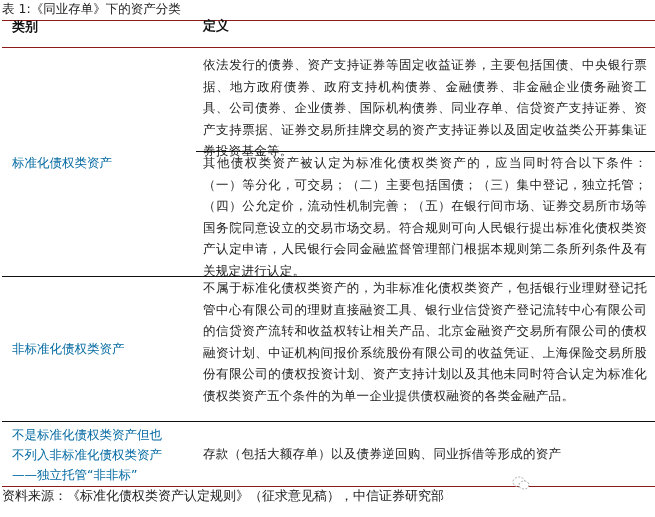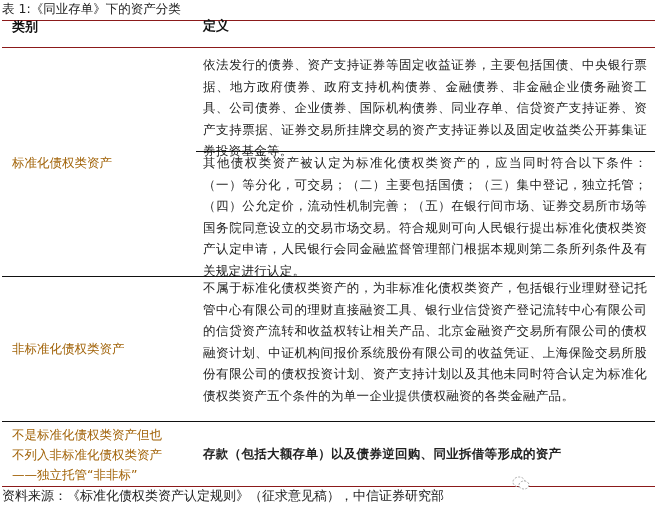--- a/index.html
+++ b/index.html
@@ -13,21 +13,21 @@
     font-size: 12.5px; line-height: 18px; color: #222;
   }
   .rule { position: absolute; left: 2px; right: 0; height: 0; }
   .rule.red { border-top: 1.5px solid #8b1a1a; }
   .rule.dark { border-top: 1.5px solid #111; }
   .hdr {
     position: absolute; font-size: 13px; font-weight: bold; color: #111;
     top: 18px; line-height: 18px;
   }
   .cat {
-    position: absolute; left: 12px; font-size: 12.5px; color: #a16207; line-height: 22px;
+    position: absolute; left: 12px; font-size: 12.5px; color: #0369a1; line-height: 22px;
   }
   .def {
     position: absolute; left: 203px; width: 444px;
     font-size: 12.5px; line-height: 21.5px; color: #222;
     text-align: justify; letter-spacing: 0.3px;
   }
   .source {
     position: absolute; left: 2px; top: 487px;
     font-size: 13px; line-height: 18px; color: #222;
   }
@@ -65,21 +65,21 @@
   <div class="cat" style="top:338px;">非标准化债权类资产</div>
   <div class="def" style="top:277px;">不属于标准化债权类资产的，为非标准化债权类资产，包括银行业理财登记托管中心有限公司的理财直接融资工具、银行业信贷资产登记流转中心有限公司的信贷资产流转和收益权转让相关产品、北京金融资产交易所有限公司的债权融资计划、中证机构间报价系统股份有限公司的收益凭证、上海保险交易所股份有限公司的债权投资计划、资产支持计划以及其他未同时符合认定为标准化债权类资产五个条件的为单一企业提供债权融资的各类金融产品。</div>
 </div>
 
 <div class="rule dark" style="top:421px;"></div>
 
 <div>
   <div class="cat" style="top:424px;font-family:Liberation Serif, serif;">不是标准化债权类资产但也</div>
   <div class="cat" style="top:444px;">不列入非标准化债权类资产</div>
   <div class="cat" style="top:464px;">——独立托管“非非标”</div>
-  <div class="def" style="top:443px;font-weight:bold;">存款（包括大额存单）以及债券逆回购、同业拆借等形成的资产</div>
+  <div class="def" style="top:443px;">存款（包括大额存单）以及债券逆回购、同业拆借等形成的资产</div>
 </div>
 
 <div class="rule red" style="top:486px;"></div>
 
 <div class="source">资料来源：《标准化债权类资产认定规则》（征求意见稿），中信证券研究部</div>
 
 <div class="watermark">
   <span class="wm-icon">
     <svg width="18" height="14" viewBox="0 0 18 14">
       <ellipse cx="7" cy="6" rx="6" ry="5" fill="none" stroke="#aaa" stroke-width="1" stroke-dasharray="2 1.5"></ellipse>

